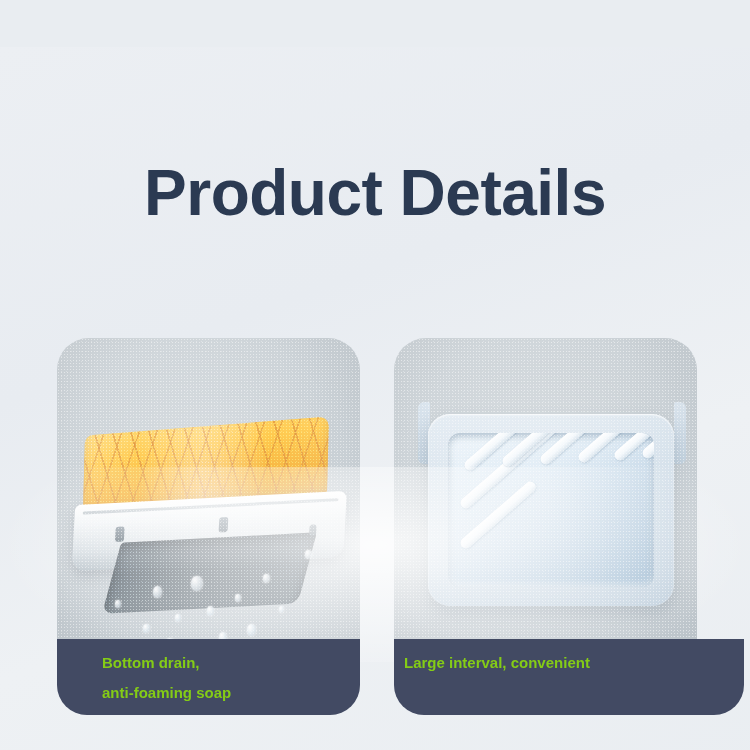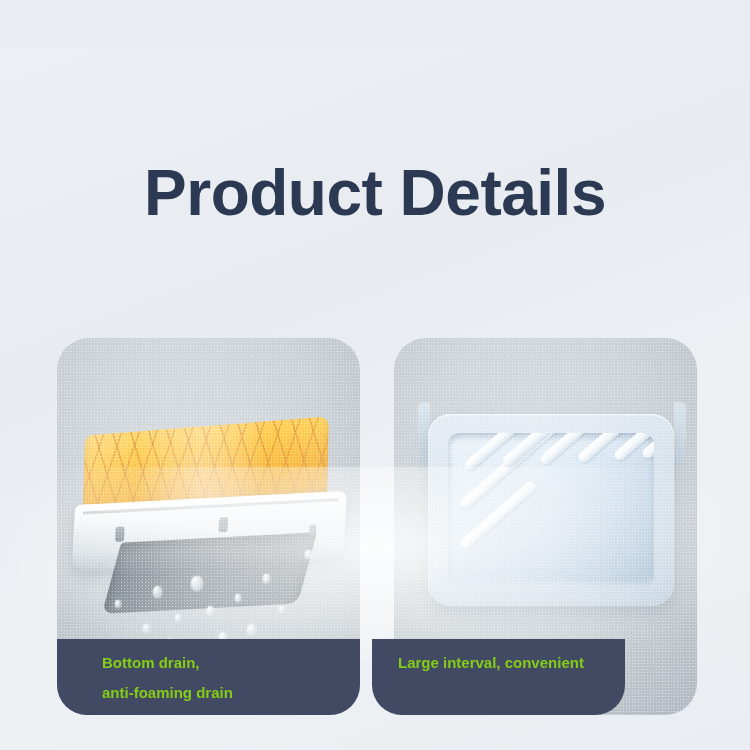--- a/index.html
+++ b/index.html
@@ -230,21 +230,21 @@
     border-radius: 0 0 30px 30px;
     color: #84cc16;
     font-size: 15px;
     font-weight: bold;
     line-height: 30px;
     padding-top: 9px;
     box-sizing: border-box;
     z-index: 5;
   }
   .caption-left  { left: 57px;  width: 303px; }
-  .caption-right { left: 372px; width: 253px; padding-left: 16px; }
+  .caption-right { left: 394px; width: 350px; }
 
   .cap-line {
     display: block;
     white-space: nowrap;
   }
   .caption-left  .cap-line { padding-left: 45px; }
   .caption-right .cap-line { padding-left: 10px; }
 </style>
 </head>
 <body>
@@ -312,20 +312,20 @@
         </div>
       </div>
 
       <div class="vignette"></div>
       <div class="grain"></div>
     </div>
   </div>
 
   <div class="caption caption-left">
     <span class="cap-line">Bottom drain,</span>
-    <span class="cap-line">anti-foaming drain</span>
+    <span class="cap-line">anti-foaming soap</span>
   </div>
 
   <div class="caption caption-right">
     <span class="cap-line">Large interval, convenient</span>
   </div>
 
 </div>
 
 </body></html>

